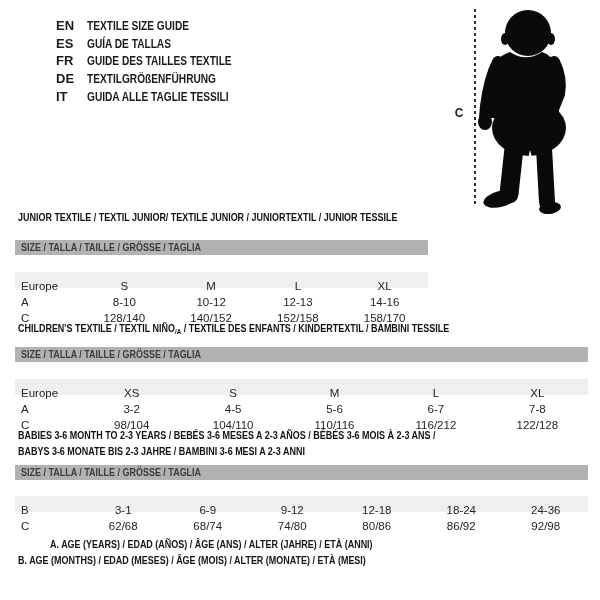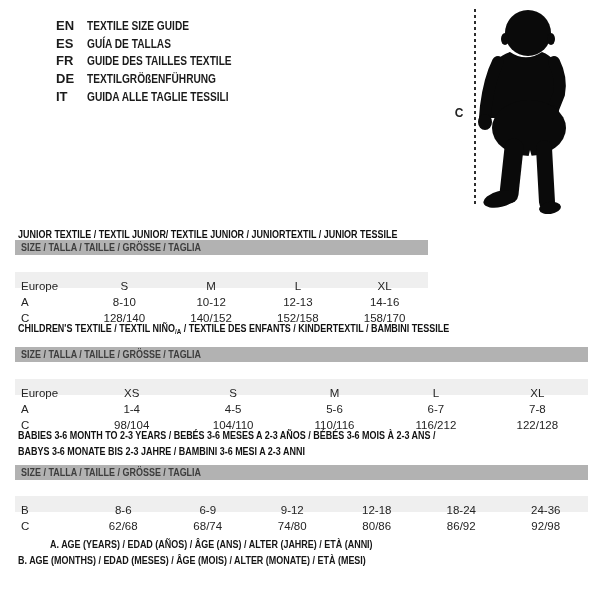--- a/index.html
+++ b/index.html
@@ -82,21 +82,21 @@
 
       <polygon points="68,144 56,196 82,196" fill="#ffffff"></polygon>
 
       <path d="M52,142 L47,188" fill="none" stroke="#0a0a0a" stroke-width="19" stroke-linecap="round"></path>
       <ellipse cx="38" cy="193" rx="17" ry="8" transform="rotate(-14 38 193)"></ellipse>
       <path d="M82,142 L85,196" fill="none" stroke="#0a0a0a" stroke-width="16" stroke-linecap="round"></path>
       <ellipse cx="88" cy="202" rx="11" ry="6" transform="rotate(-8 88 202)"></ellipse>
     </g>
   </svg>
 
-  <div class="sec-title" style="top:228px;">
+  <div class="sec-title" style="top:211px;">
     <span class="cond">JUNIOR TEXTILE / TEXTIL JUNIOR/ TEXTILE JUNIOR / JUNIORTEXTIL / JUNIOR TESSILE</span>
   </div>
   <div class="tbl" style="left:15px;top:240px;width:413px;">
     <div class="band">
       <span class="cond">SIZE / TALLA / TAILLE / GRÖSSE / TAGLIA</span>
     </div>
     <div class="trow hdr">
       <div class="c lbl">Europe</div>
       <div class="c">S</div>
       <div class="c">M</div>
@@ -129,21 +129,21 @@
     <div class="trow hdr">
       <div class="c lbl">Europe</div>
       <div class="c">XS</div>
       <div class="c">S</div>
       <div class="c">M</div>
       <div class="c">L</div>
       <div class="c">XL</div>
     </div>
     <div class="trow alt">
       <div class="c lbl">A</div>
-      <div class="c">1-4</div>
+      <div class="c">3-2</div>
       <div class="c">4-5</div>
       <div class="c">5-6</div>
       <div class="c">6-7</div>
       <div class="c">7-8</div>
     </div>
     <div class="trow">
       <div class="c lbl">C</div>
       <div class="c">98/104</div>
       <div class="c">104/110</div>
       <div class="c">110/116</div>
@@ -157,21 +157,21 @@
   </div>
   <div class="sec-title" style="top:445px;">
     <span class="cond">BABYS 3-6 MONATE BIS 2-3 JAHRE / BAMBINI 3-6 MESI A 2-3 ANNI</span>
   </div>
   <div class="tbl" style="left:15px;top:465px;width:573px;">
     <div class="band">
       <span class="cond">SIZE / TALLA / TAILLE / GRÖSSE / TAGLIA</span>
     </div>
     <div class="trow">
       <div class="c lbl">B</div>
-      <div class="c">8-6</div>
+      <div class="c">3-1</div>
       <div class="c">6-9</div>
       <div class="c">9-12</div>
       <div class="c">12-18</div>
       <div class="c">18-24</div>
       <div class="c">24-36</div>
     </div>
     <div class="trow alt">
       <div class="c lbl">C</div>
       <div class="c">62/68</div>
       <div class="c">68/74</div>

